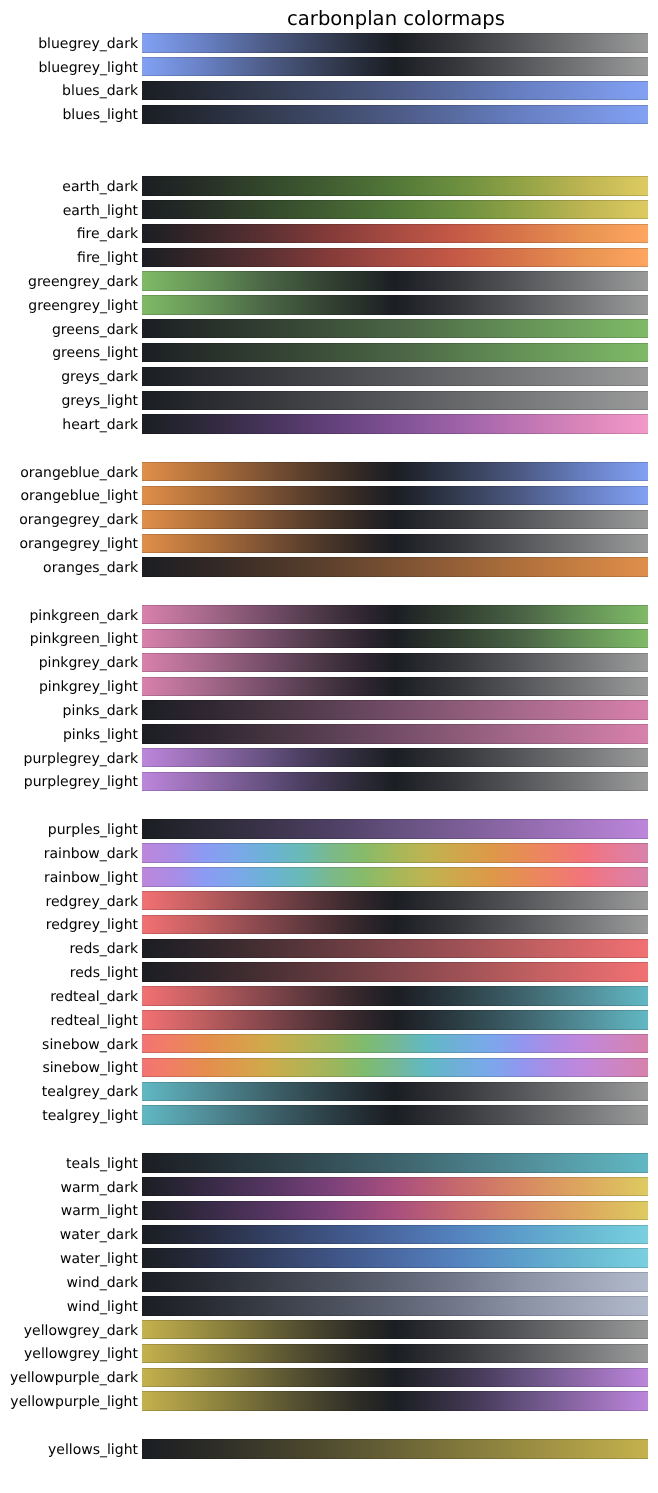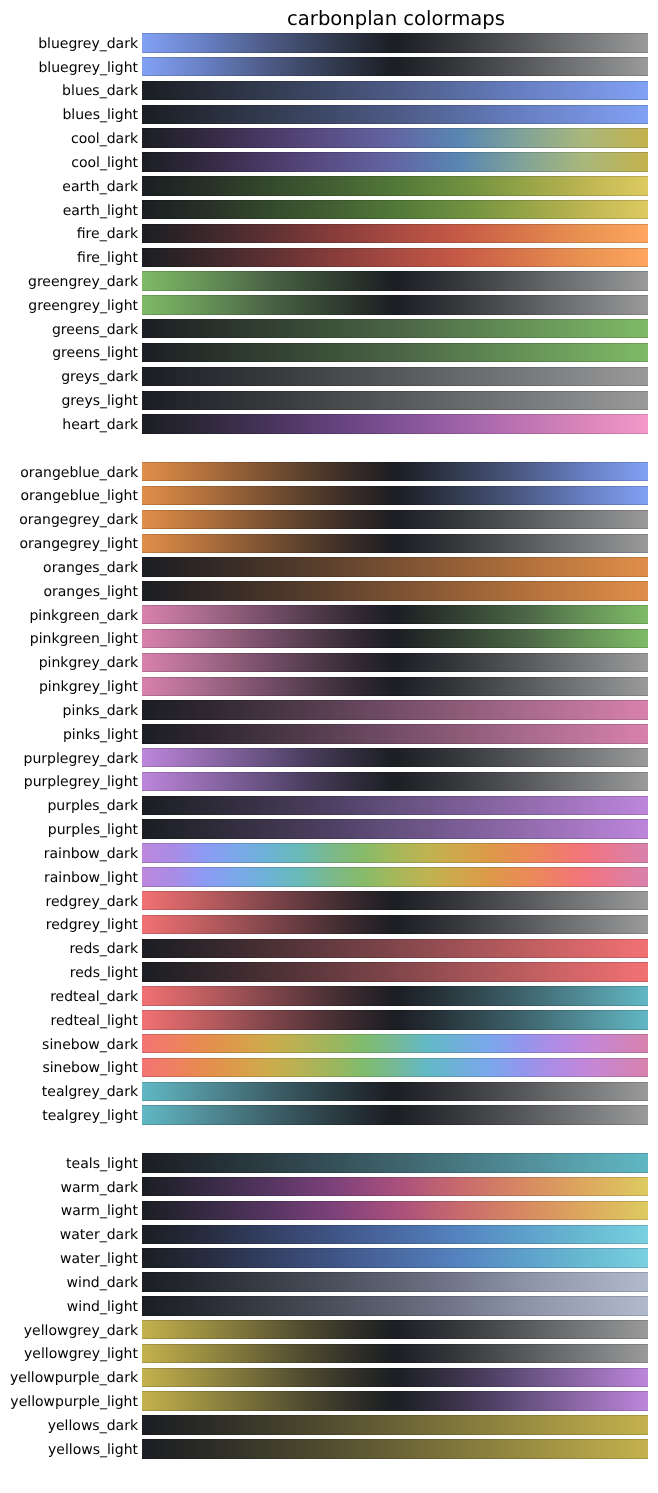--- a/index.html
+++ b/index.html
@@ -34,28 +34,20 @@
       <div class="bar" style="background-image: linear-gradient(to right, rgb(130, 161, 244) 0%, rgb(117, 144, 219) 6.25%, rgb(103, 127, 194) 12.5%, rgb(89, 109, 163) 18.75%, rgb(77, 90, 133) 25%, rgb(64, 75, 107) 31.25%, rgb(51, 60, 81) 37.5%, rgb(38, 44, 57) 43.75%, rgb(27, 30, 35) 50%, rgb(41, 43, 48) 56.25%, rgb(54, 56, 60) 62.5%, rgb(70, 72, 75) 68.75%, rgb(86, 87, 90) 75%, rgb(103, 104, 106) 81.25%, rgb(119, 120, 122) 87.5%, rgb(136, 137, 138) 93.75%, rgb(154, 154, 154) 100%);"></div>
     </div>
     <div class="row" style="top:80.76px">
       <div class="lbl">blues_dark</div>
       <div class="bar" style="background-image: linear-gradient(to right, rgb(27, 30, 35) 0%, rgb(38, 44, 57) 12.5%, rgb(51, 60, 81) 25%, rgb(64, 75, 107) 37.5%, rgb(77, 90, 133) 50%, rgb(89, 109, 163) 62.5%, rgb(103, 127, 194) 75%, rgb(117, 144, 219) 87.5%, rgb(130, 161, 244) 100%);"></div>
     </div>
     <div class="row" style="top:104.59px">
       <div class="lbl">blues_light</div>
       <div class="bar" style="background-image: linear-gradient(to right, rgb(27, 30, 35) 0%, rgb(38, 44, 57) 12.5%, rgb(51, 60, 81) 25%, rgb(64, 75, 107) 37.5%, rgb(77, 90, 133) 50%, rgb(89, 109, 163) 62.5%, rgb(103, 127, 194) 75%, rgb(117, 144, 219) 87.5%, rgb(130, 161, 244) 100%);"></div>
     </div>
-    <div class="row" style="top:128.42px">
-      <div class="lbl">cool_dark</div>
-      <div class="bar" style="background-image: linear-gradient(to right, rgb(27, 30, 35) 0%, rgb(51, 42, 66) 12.5%, rgb(74, 58, 104) 25%, rgb(90, 79, 136) 37.5%, rgb(98, 102, 163) 50%, rgb(88, 134, 179) 62.5%, rgb(128, 163, 152) 75%, rgb(169, 184, 123) 87.5%, rgb(196, 178, 77) 100%);"></div>
-    </div>
-    <div class="row" style="top:152.25px">
-      <div class="lbl">cool_light</div>
-      <div class="bar" style="background-image: linear-gradient(to right, rgb(27, 30, 35) 0%, rgb(51, 42, 66) 12.5%, rgb(74, 58, 104) 25%, rgb(90, 79, 136) 37.5%, rgb(98, 102, 163) 50%, rgb(88, 134, 179) 62.5%, rgb(128, 163, 152) 75%, rgb(169, 184, 123) 87.5%, rgb(196, 178, 77) 100%);"></div>
-    </div>
     <div class="row" style="top:176.08px">
       <div class="lbl">earth_dark</div>
       <div class="bar" style="background-image: linear-gradient(to right, rgb(27, 30, 35) 0%, rgb(39, 48, 38) 12.5%, rgb(52, 73, 44) 25%, rgb(66, 95, 50) 37.5%, rgb(82, 120, 56) 50%, rgb(108, 143, 63) 62.5%, rgb(146, 163, 70) 75%, rgb(190, 181, 82) 87.5%, rgb(221, 203, 97) 100%);"></div>
     </div>
     <div class="row" style="top:199.91px">
       <div class="lbl">earth_light</div>
       <div class="bar" style="background-image: linear-gradient(to right, rgb(27, 30, 35) 0%, rgb(39, 48, 38) 12.5%, rgb(52, 73, 44) 25%, rgb(66, 95, 50) 37.5%, rgb(82, 120, 56) 50%, rgb(108, 143, 63) 62.5%, rgb(146, 163, 70) 75%, rgb(190, 181, 82) 87.5%, rgb(221, 203, 97) 100%);"></div>
     </div>
     <div class="row" style="top:223.74px">
       <div class="lbl">fire_dark</div>
@@ -106,24 +98,20 @@
       <div class="bar" style="background-image: linear-gradient(to right, rgb(224, 143, 74) 0%, rgb(200, 127, 66) 6.25%, rgb(176, 112, 59) 12.5%, rgb(149, 96, 55) 18.75%, rgb(122, 81, 51) 25%, rgb(95, 66, 45) 31.25%, rgb(70, 52, 40) 37.5%, rgb(48, 39, 37) 43.75%, rgb(27, 30, 35) 50%, rgb(41, 43, 48) 56.25%, rgb(54, 56, 60) 62.5%, rgb(70, 72, 75) 68.75%, rgb(86, 87, 90) 75%, rgb(103, 104, 106) 81.25%, rgb(119, 120, 122) 87.5%, rgb(136, 137, 138) 93.75%, rgb(154, 154, 154) 100%);"></div>
     </div>
     <div class="row" style="top:533.53px">
       <div class="lbl">orangegrey_light</div>
       <div class="bar" style="background-image: linear-gradient(to right, rgb(224, 143, 74) 0%, rgb(200, 127, 66) 6.25%, rgb(176, 112, 59) 12.5%, rgb(149, 96, 55) 18.75%, rgb(122, 81, 51) 25%, rgb(95, 66, 45) 31.25%, rgb(70, 52, 40) 37.5%, rgb(48, 39, 37) 43.75%, rgb(27, 30, 35) 50%, rgb(41, 43, 48) 56.25%, rgb(54, 56, 60) 62.5%, rgb(70, 72, 75) 68.75%, rgb(86, 87, 90) 75%, rgb(103, 104, 106) 81.25%, rgb(119, 120, 122) 87.5%, rgb(136, 137, 138) 93.75%, rgb(154, 154, 154) 100%);"></div>
     </div>
     <div class="row" style="top:557.36px">
       <div class="lbl">oranges_dark</div>
       <div class="bar" style="background-image: linear-gradient(to right, rgb(27, 30, 35) 0%, rgb(48, 39, 37) 12.5%, rgb(70, 52, 40) 25%, rgb(95, 66, 45) 37.5%, rgb(122, 81, 51) 50%, rgb(149, 96, 55) 62.5%, rgb(176, 112, 59) 75%, rgb(200, 127, 66) 87.5%, rgb(224, 143, 74) 100%);"></div>
     </div>
-    <div class="row" style="top:581.19px">
-      <div class="lbl">oranges_light</div>
-      <div class="bar" style="background-image: linear-gradient(to right, rgb(27, 30, 35) 0%, rgb(48, 39, 37) 12.5%, rgb(70, 52, 40) 25%, rgb(95, 66, 45) 37.5%, rgb(122, 81, 51) 50%, rgb(149, 96, 55) 62.5%, rgb(176, 112, 59) 75%, rgb(200, 127, 66) 87.5%, rgb(224, 143, 74) 100%);"></div>
-    </div>
     <div class="row" style="top:605.02px">
       <div class="lbl">pinkgreen_dark</div>
       <div class="bar" style="background-image: linear-gradient(to right, rgb(216, 129, 172) 0%, rgb(191, 117, 156) 6.25%, rgb(166, 105, 140) 12.5%, rgb(141, 91, 120) 18.75%, rgb(116, 77, 105) 25%, rgb(91, 64, 84) 31.25%, rgb(68, 52, 64) 37.5%, rgb(47, 38, 49) 43.75%, rgb(27, 30, 35) 50%, rgb(39, 47, 42) 56.25%, rgb(50, 64, 49) 62.5%, rgb(62, 82, 59) 68.75%, rgb(74, 99, 69) 75%, rgb(88, 123, 78) 81.25%, rgb(101, 146, 87) 87.5%, rgb(114, 166, 95) 93.75%, rgb(127, 186, 103) 100%);"></div>
     </div>
     <div class="row" style="top:628.85px">
       <div class="lbl">pinkgreen_light</div>
       <div class="bar" style="background-image: linear-gradient(to right, rgb(216, 129, 172) 0%, rgb(191, 117, 156) 6.25%, rgb(166, 105, 140) 12.5%, rgb(141, 91, 120) 18.75%, rgb(116, 77, 105) 25%, rgb(91, 64, 84) 31.25%, rgb(68, 52, 64) 37.5%, rgb(47, 38, 49) 43.75%, rgb(27, 30, 35) 50%, rgb(39, 47, 42) 56.25%, rgb(50, 64, 49) 62.5%, rgb(62, 82, 59) 68.75%, rgb(74, 99, 69) 75%, rgb(88, 123, 78) 81.25%, rgb(101, 146, 87) 87.5%, rgb(114, 166, 95) 93.75%, rgb(127, 186, 103) 100%);"></div>
     </div>
     <div class="row" style="top:652.68px">
       <div class="lbl">pinkgrey_dark</div>
@@ -142,24 +130,20 @@
       <div class="bar" style="background-image: linear-gradient(to right, rgb(27, 30, 35) 0%, rgb(47, 38, 49) 12.5%, rgb(68, 52, 64) 25%, rgb(91, 64, 84) 37.5%, rgb(116, 77, 105) 50%, rgb(141, 91, 120) 62.5%, rgb(166, 105, 140) 75%, rgb(191, 117, 156) 87.5%, rgb(216, 129, 172) 100%);"></div>
     </div>
     <div class="row" style="top:748.00px">
       <div class="lbl">purplegrey_dark</div>
       <div class="bar" style="background-image: linear-gradient(to right, rgb(189, 134, 220) 0%, rgb(167, 120, 196) 6.25%, rgb(145, 106, 172) 12.5%, rgb(122, 93, 149) 18.75%, rgb(100, 80, 126) 25%, rgb(78, 64, 100) 31.25%, rgb(60, 52, 75) 37.5%, rgb(43, 41, 54) 43.75%, rgb(27, 30, 35) 50%, rgb(41, 43, 48) 56.25%, rgb(54, 56, 60) 62.5%, rgb(70, 72, 75) 68.75%, rgb(86, 87, 90) 75%, rgb(103, 104, 106) 81.25%, rgb(119, 120, 122) 87.5%, rgb(136, 137, 138) 93.75%, rgb(154, 154, 154) 100%);"></div>
     </div>
     <div class="row" style="top:771.83px">
       <div class="lbl">purplegrey_light</div>
       <div class="bar" style="background-image: linear-gradient(to right, rgb(189, 134, 220) 0%, rgb(167, 120, 196) 6.25%, rgb(145, 106, 172) 12.5%, rgb(122, 93, 149) 18.75%, rgb(100, 80, 126) 25%, rgb(78, 64, 100) 31.25%, rgb(60, 52, 75) 37.5%, rgb(43, 41, 54) 43.75%, rgb(27, 30, 35) 50%, rgb(41, 43, 48) 56.25%, rgb(54, 56, 60) 62.5%, rgb(70, 72, 75) 68.75%, rgb(86, 87, 90) 75%, rgb(103, 104, 106) 81.25%, rgb(119, 120, 122) 87.5%, rgb(136, 137, 138) 93.75%, rgb(154, 154, 154) 100%);"></div>
     </div>
-    <div class="row" style="top:795.66px">
-      <div class="lbl">purples_dark</div>
-      <div class="bar" style="background-image: linear-gradient(to right, rgb(27, 30, 35) 0%, rgb(43, 41, 54) 12.5%, rgb(60, 52, 75) 25%, rgb(78, 64, 100) 37.5%, rgb(100, 80, 126) 50%, rgb(122, 93, 149) 62.5%, rgb(145, 106, 172) 75%, rgb(167, 120, 196) 87.5%, rgb(189, 134, 220) 100%);"></div>
-    </div>
     <div class="row" style="top:819.49px">
       <div class="lbl">purples_light</div>
       <div class="bar" style="background-image: linear-gradient(to right, rgb(27, 30, 35) 0%, rgb(43, 41, 54) 12.5%, rgb(60, 52, 75) 25%, rgb(78, 64, 100) 37.5%, rgb(100, 80, 126) 50%, rgb(122, 93, 149) 62.5%, rgb(145, 106, 172) 75%, rgb(167, 120, 196) 87.5%, rgb(189, 134, 220) 100%);"></div>
     </div>
     <div class="row" style="top:843.32px">
       <div class="lbl">rainbow_dark</div>
       <div class="bar" style="background-image: linear-gradient(to right, rgb(189, 135, 220) 0%, rgb(169, 140, 229) 6.25%, rgb(139, 155, 244) 12.5%, rgb(123, 168, 233) 18.75%, rgb(107, 179, 213) 25%, rgb(105, 186, 183) 31.25%, rgb(123, 185, 138) 37.5%, rgb(135, 187, 105) 43.75%, rgb(165, 184, 90) 50%, rgb(191, 179, 81) 56.25%, rgb(208, 167, 75) 62.5%, rgb(221, 153, 72) 68.75%, rgb(232, 141, 85) 75%, rgb(239, 128, 103) 81.25%, rgb(242, 116, 125) 87.5%, rgb(229, 123, 152) 93.75%, rgb(216, 129, 172) 100%);"></div>
     </div>
     <div class="row" style="top:867.15px">
       <div class="lbl">rainbow_light</div>
@@ -241,23 +225,19 @@
       <div class="lbl">yellowgrey_light</div>
       <div class="bar" style="background-image: linear-gradient(to right, rgb(196, 178, 77) 0%, rgb(174, 158, 71) 6.25%, rgb(151, 139, 65) 12.5%, rgb(128, 119, 59) 18.75%, rgb(105, 98, 54) 25%, rgb(83, 78, 48) 31.25%, rgb(62, 60, 43) 37.5%, rgb(43, 43, 38) 43.75%, rgb(27, 30, 35) 50%, rgb(41, 43, 48) 56.25%, rgb(54, 56, 60) 62.5%, rgb(70, 72, 75) 68.75%, rgb(86, 87, 90) 75%, rgb(103, 104, 106) 81.25%, rgb(119, 120, 122) 87.5%, rgb(136, 137, 138) 93.75%, rgb(154, 154, 154) 100%);"></div>
     </div>
     <div class="row" style="top:1367.58px">
       <div class="lbl">yellowpurple_dark</div>
       <div class="bar" style="background-image: linear-gradient(to right, rgb(196, 178, 77) 0%, rgb(174, 158, 71) 6.25%, rgb(151, 139, 65) 12.5%, rgb(128, 119, 59) 18.75%, rgb(105, 98, 54) 25%, rgb(83, 78, 48) 31.25%, rgb(62, 60, 43) 37.5%, rgb(43, 43, 38) 43.75%, rgb(27, 30, 35) 50%, rgb(43, 41, 54) 56.25%, rgb(60, 52, 75) 62.5%, rgb(78, 64, 100) 68.75%, rgb(100, 80, 126) 75%, rgb(122, 93, 149) 81.25%, rgb(145, 106, 172) 87.5%, rgb(167, 120, 196) 93.75%, rgb(189, 134, 220) 100%);"></div>
     </div>
     <div class="row" style="top:1391.41px">
       <div class="lbl">yellowpurple_light</div>
       <div class="bar" style="background-image: linear-gradient(to right, rgb(196, 178, 77) 0%, rgb(174, 158, 71) 6.25%, rgb(151, 139, 65) 12.5%, rgb(128, 119, 59) 18.75%, rgb(105, 98, 54) 25%, rgb(83, 78, 48) 31.25%, rgb(62, 60, 43) 37.5%, rgb(43, 43, 38) 43.75%, rgb(27, 30, 35) 50%, rgb(43, 41, 54) 56.25%, rgb(60, 52, 75) 62.5%, rgb(78, 64, 100) 68.75%, rgb(100, 80, 126) 75%, rgb(122, 93, 149) 81.25%, rgb(145, 106, 172) 87.5%, rgb(167, 120, 196) 93.75%, rgb(189, 134, 220) 100%);"></div>
-    </div>
-    <div class="row" style="top:1415.24px">
-      <div class="lbl">yellows_dark</div>
-      <div class="bar" style="background-image: linear-gradient(to right, rgb(27, 30, 35) 0%, rgb(43, 43, 38) 12.5%, rgb(62, 60, 43) 25%, rgb(83, 78, 48) 37.5%, rgb(105, 98, 54) 50%, rgb(128, 119, 59) 62.5%, rgb(151, 139, 65) 75%, rgb(174, 158, 71) 87.5%, rgb(196, 178, 77) 100%);"></div>
     </div>
     <div class="row" style="top:1439.07px">
       <div class="lbl">yellows_light</div>
       <div class="bar" style="background-image: linear-gradient(to right, rgb(27, 30, 35) 0%, rgb(43, 43, 38) 12.5%, rgb(62, 60, 43) 25%, rgb(83, 78, 48) 37.5%, rgb(105, 98, 54) 50%, rgb(128, 119, 59) 62.5%, rgb(151, 139, 65) 75%, rgb(174, 158, 71) 87.5%, rgb(196, 178, 77) 100%);"></div>
     </div>
   </div>
 </div>
 
 </body></html>

